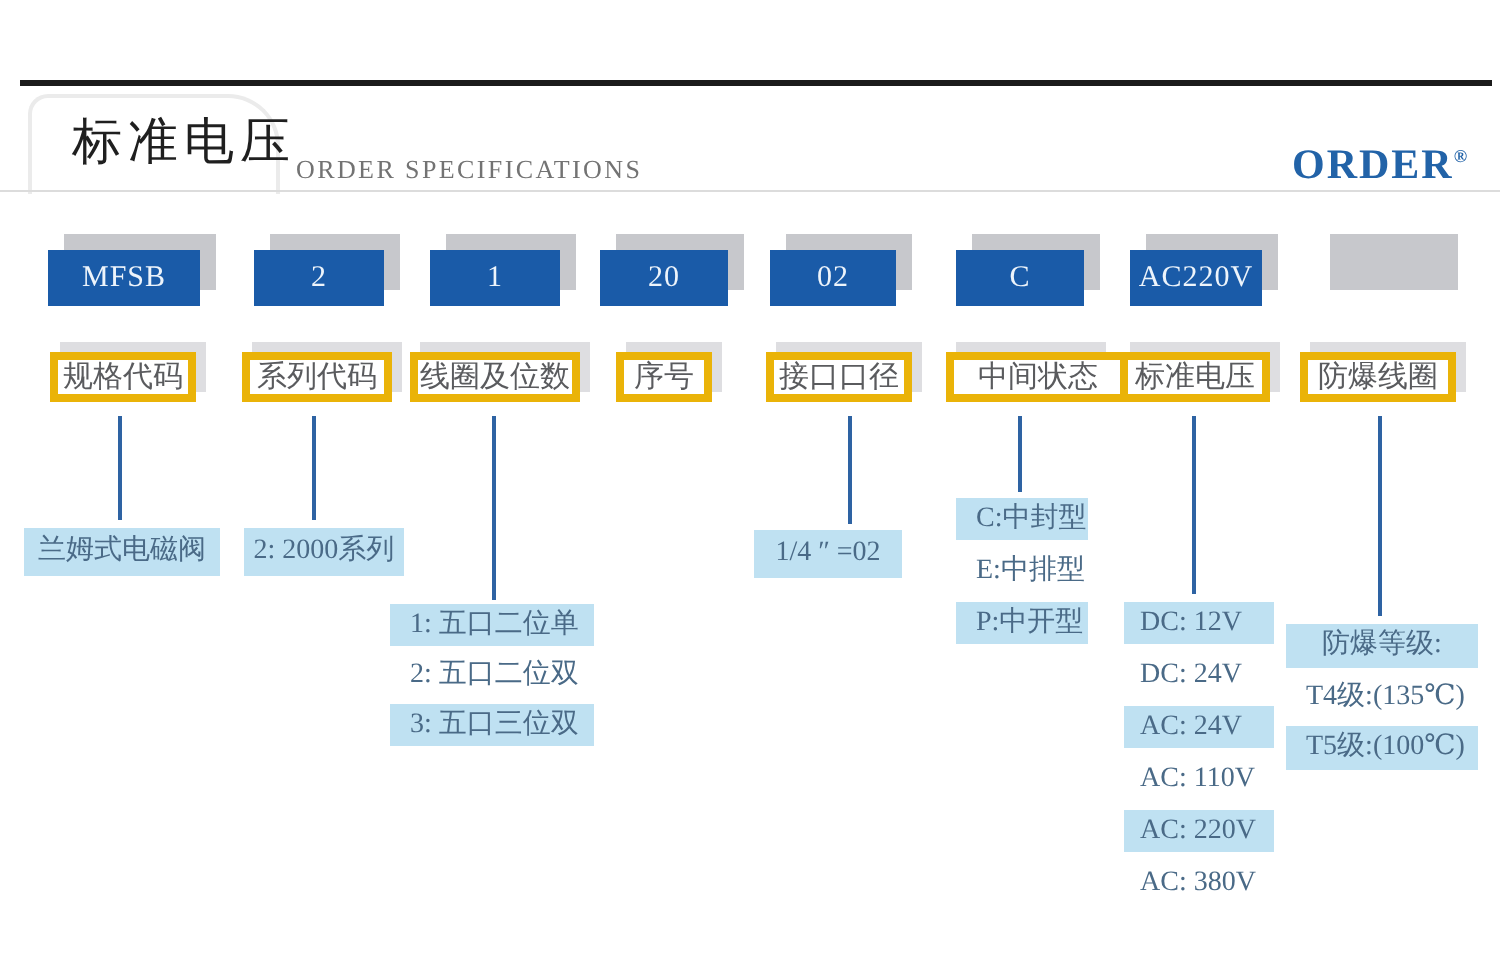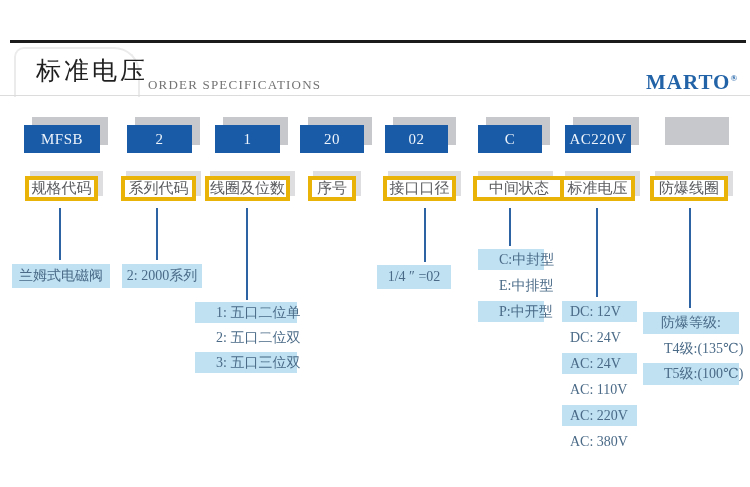--- a/index.html
+++ b/index.html
@@ -24,31 +24,31 @@
   .label-shadow{top:171px;height:25px;background:#dedee1;}
   .label-box{top:176px;height:25px;background:#ffffff;border:4px solid #eab308;color:#5a5b5e;
     font-size:15px;display:flex;align-items:center;justify-content:center;box-sizing:border-box;}
   
   .vline{top:208px;width:2px;background:#2e63a3;}
   
   .notes{display:flex;flex-direction:column;}
   .note{height:21px;line-height:21px;font-size:14px;color:#4a6a87;white-space:nowrap;}
   .note.hl{background:#bfe1f2;}
   .note.center{text-align:center;}
-  .note.padded{padding-left:21px;}
+  .note.padded{padding-left:10px;}
 </style>
 </head>
 <body>
 
 <div class="abs top-rule"></div>
 <div class="abs tab-outline"></div>
 <div class="abs page-title">标准电压</div>
 <div class="abs page-subtitle">ORDER SPECIFICATIONS</div>
 <div class="abs hairline"></div>
-<div class="abs brand"><span>MARTO</span><sup>®</sup></div>
+<div class="abs brand"><span>ORDER</span><sup>®</sup></div>
 
 <div class="abs code-shadow" style="left:32px;width:76px;"></div>
 <div class="abs code-shadow" style="left:135px;width:65px;"></div>
 <div class="abs code-shadow" style="left:223px;width:65px;"></div>
 <div class="abs code-shadow" style="left:308px;width:64px;"></div>
 <div class="abs code-shadow" style="left:393px;width:63px;"></div>
 <div class="abs code-shadow" style="left:486px;width:64px;"></div>
 <div class="abs code-shadow" style="left:573px;width:66px;"></div>
 <div class="abs code-shadow" style="left:665px;width:64px;"></div>
 

